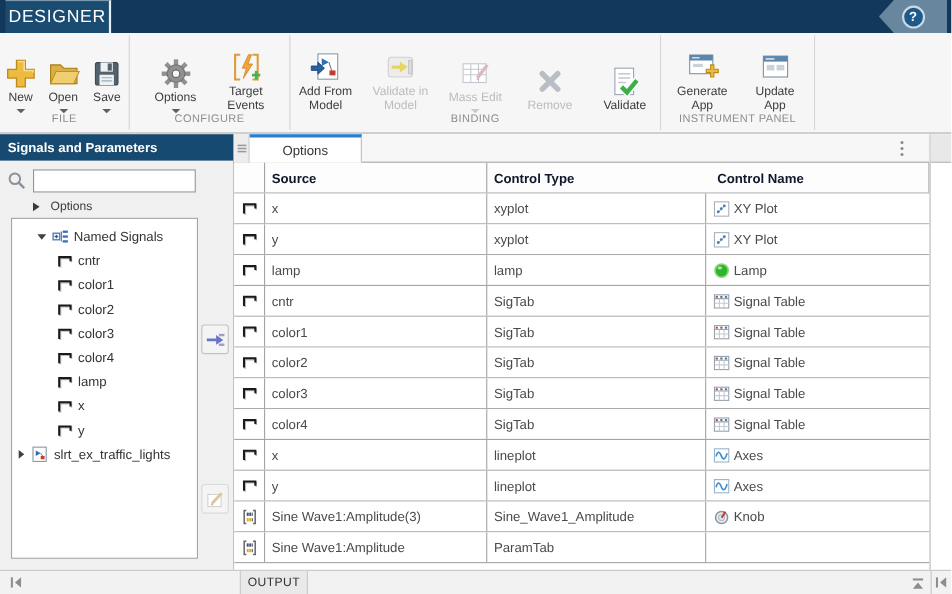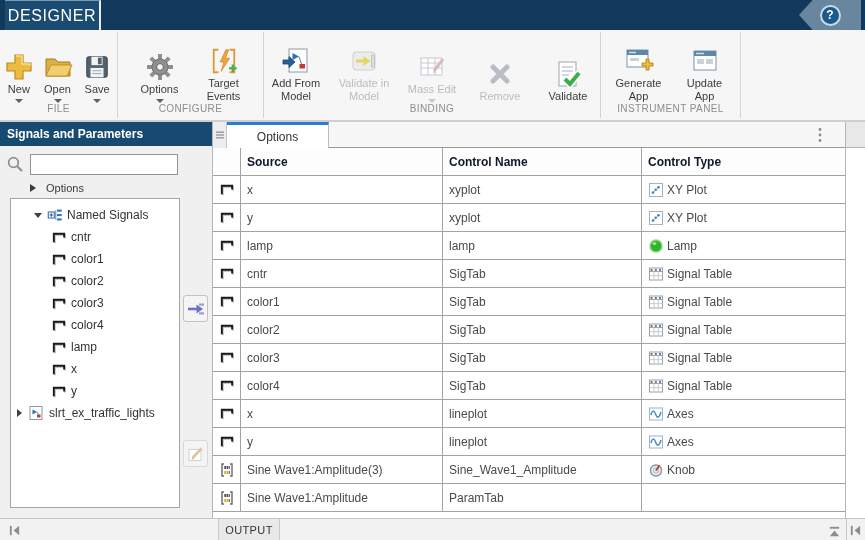--- a/index.html
+++ b/index.html
@@ -548,22 +548,22 @@
         <svg width="6" height="16">
             <use href="#ic-kebab"></use>
           </svg>
       </div>
     </div>
 
     <div class="btable">
       <div class="brow hdr">
         <div class="bcell ci"></div>
         <div class="bcell cs">Source</div>
+        <div class="bcell ct">Control Type</div>
         <div class="bcell cn">Control Name</div>
-        <div class="bcell ct">Control Type</div>
       </div>
 
       <div class="brow">
         <div class="bcell ci">
             <svg width="15" height="15">
               <use href="#ic-signal"></use>
             </svg>
           </div>
         <div class="bcell cs">x</div>
         <div class="bcell cn">xyplot</div>

